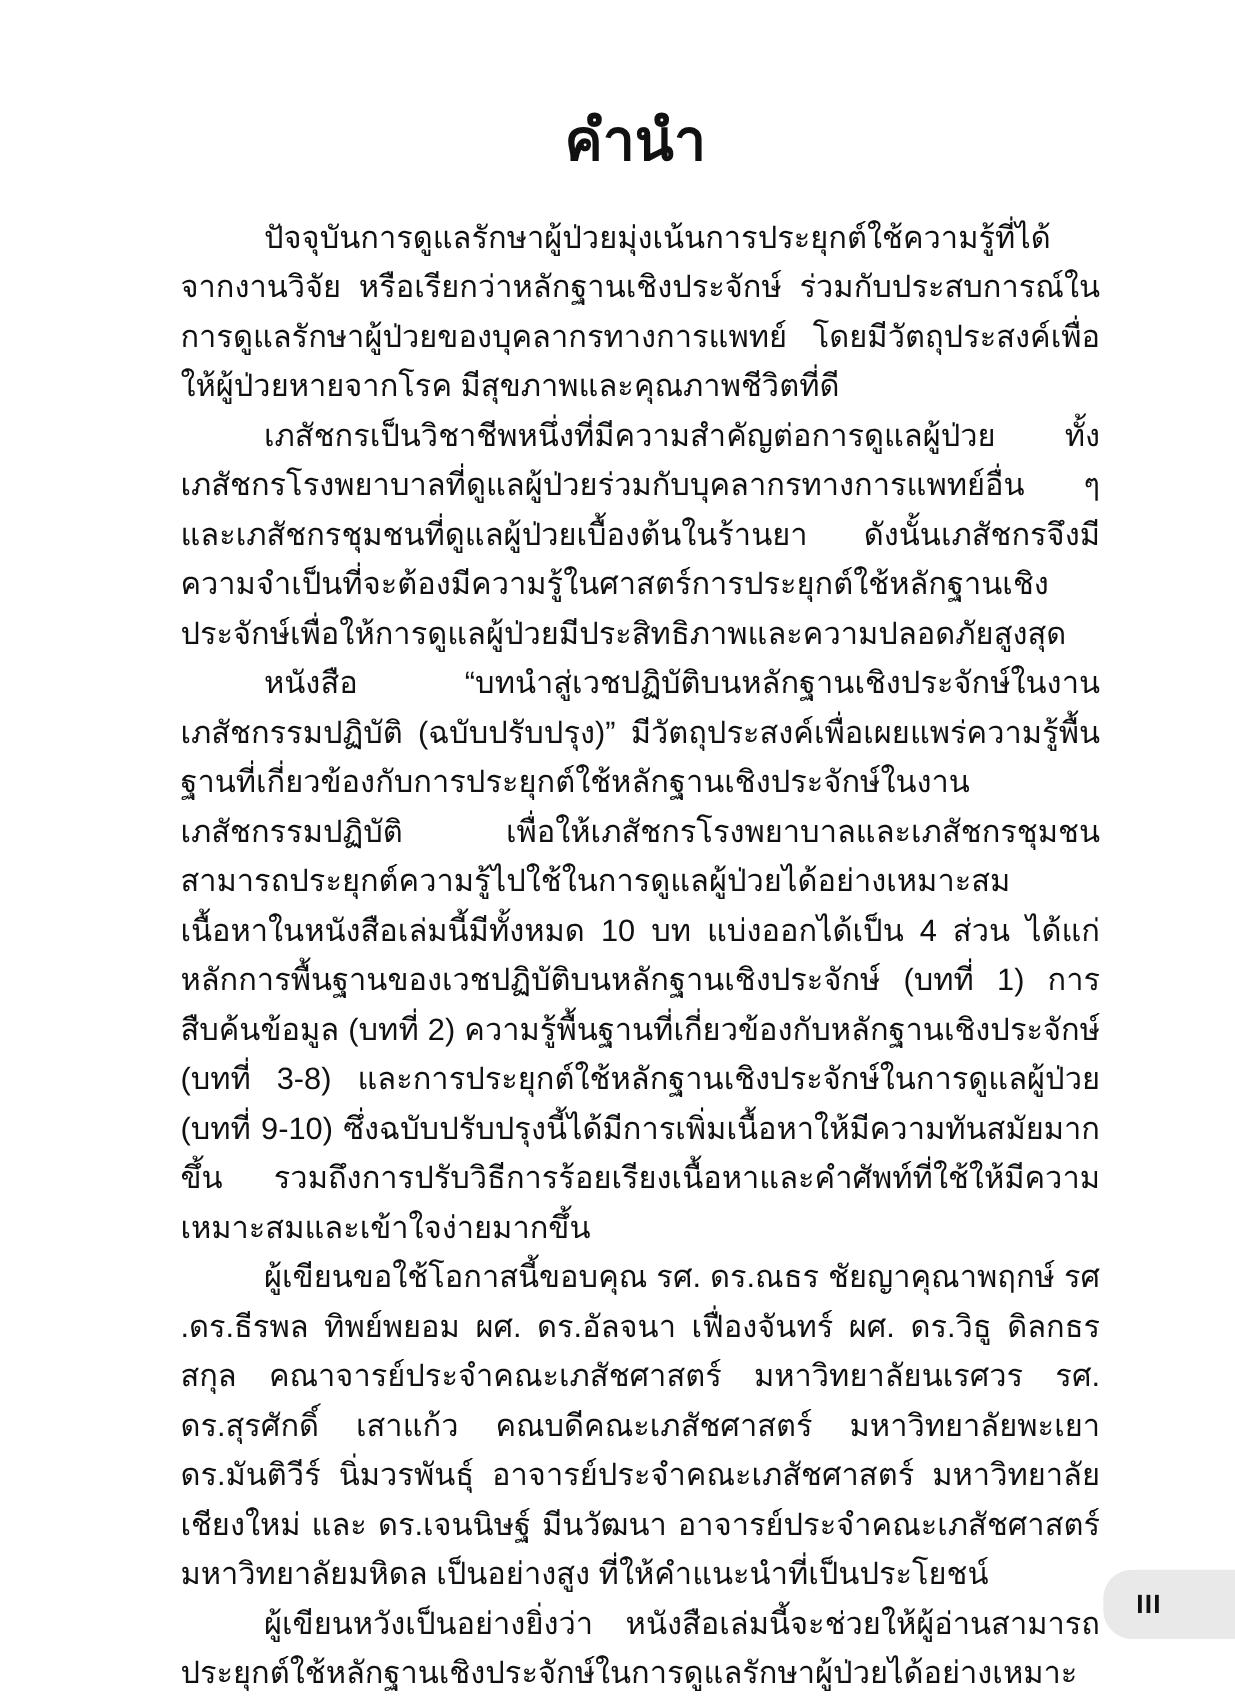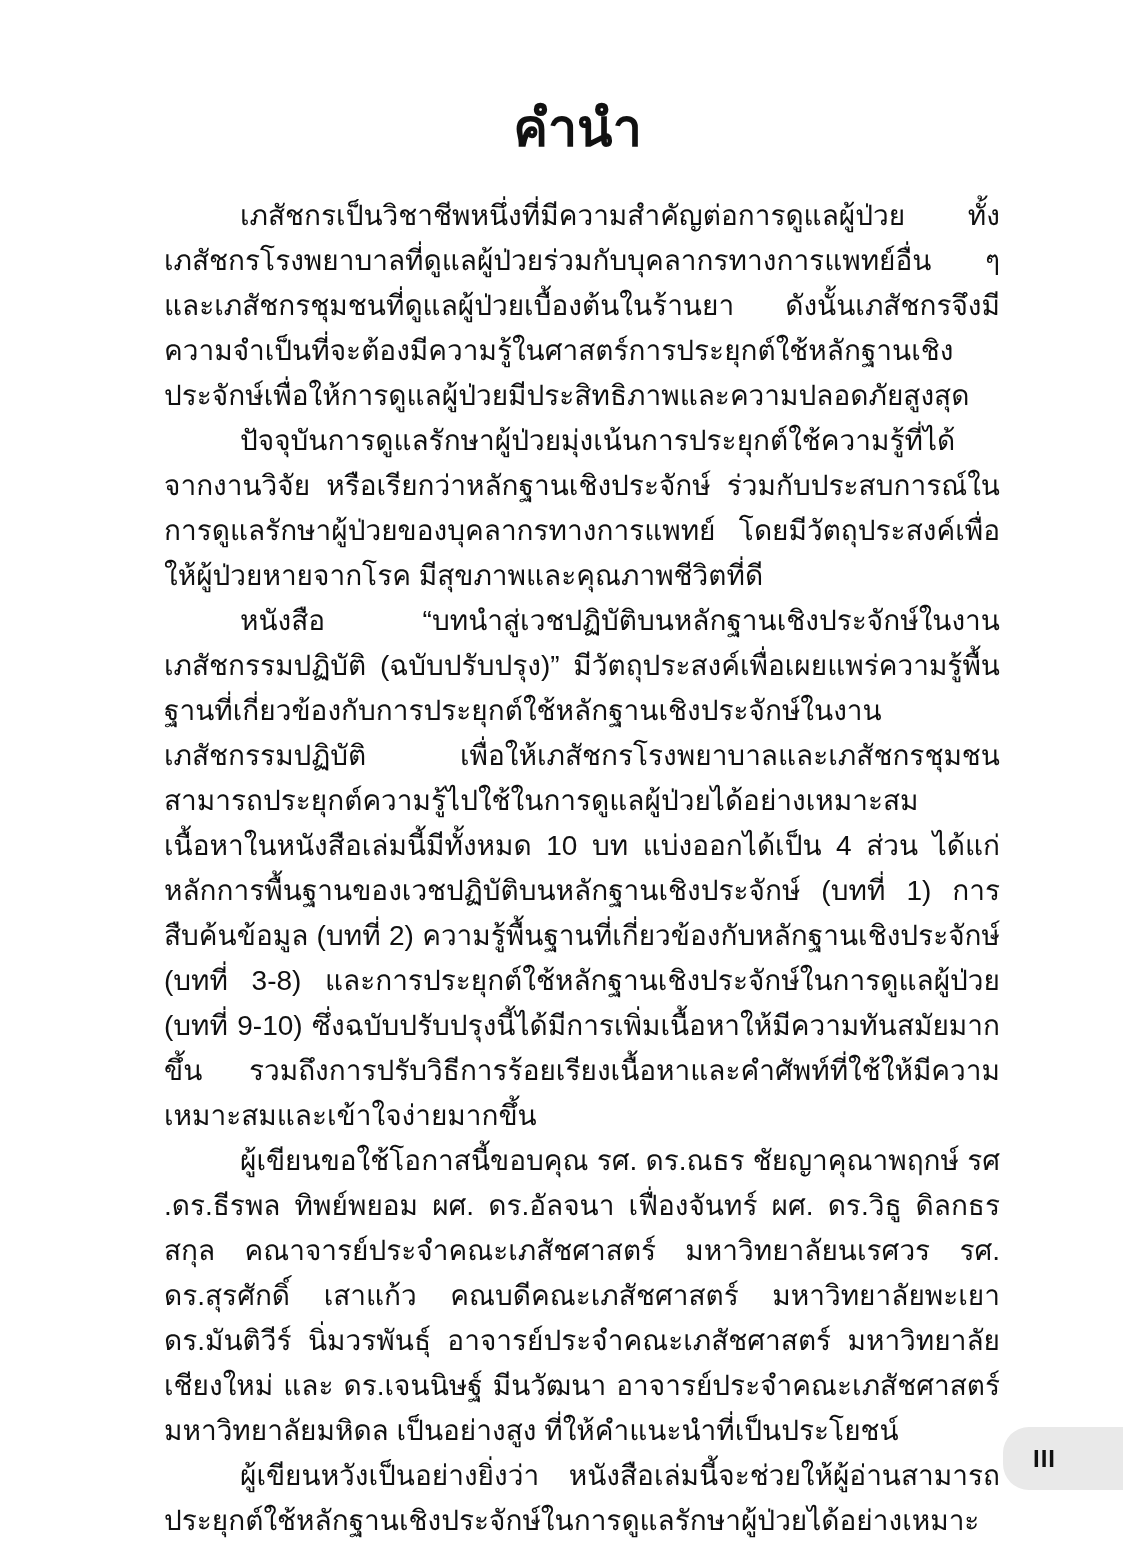--- a/index.html
+++ b/index.html
@@ -65,22 +65,22 @@
   }
 </style>
 </head>
 <body>
 
 <div class="page">
 
   <h1 class="title">คำนำ</h1>
 
   <div class="content">
+    <p class="para">ปัจจุบันการดูแลรักษาผู้ป่วยมุ่งเน้นการประยุกต์ใช้ความรู้ที่ได้จากงานวิจัย หรือเรียกว่าหลักฐานเชิงประจักษ์ ร่วมกับประสบการณ์ในการดูแลรักษาผู้ป่วยของบุคลากรทางการแพทย์ โดยมีวัตถุประสงค์เพื่อให้ผู้ป่วยหายจากโรค มีสุขภาพและคุณภาพชีวิตที่ดี</p>
     <p class="para">เภสัชกรเป็นวิชาชีพหนึ่งที่มีความสำคัญต่อการดูแลผู้ป่วย ทั้งเภสัชกรโรงพยาบาลที่ดูแลผู้ป่วยร่วมกับบุคลากรทางการแพทย์อื่น ๆ และเภสัชกรชุมชนที่ดูแลผู้ป่วยเบื้องต้นในร้านยา ดังนั้นเภสัชกรจึงมีความจำเป็นที่จะต้องมีความรู้ในศาสตร์การประยุกต์ใช้หลักฐานเชิงประจักษ์เพื่อให้การดูแลผู้ป่วยมีประสิทธิภาพและความปลอดภัยสูงสุด</p>
-    <p class="para">ปัจจุบันการดูแลรักษาผู้ป่วยมุ่งเน้นการประยุกต์ใช้ความรู้ที่ได้จากงานวิจัย หรือเรียกว่าหลักฐานเชิงประจักษ์ ร่วมกับประสบการณ์ในการดูแลรักษาผู้ป่วยของบุคลากรทางการแพทย์ โดยมีวัตถุประสงค์เพื่อให้ผู้ป่วยหายจากโรค มีสุขภาพและคุณภาพชีวิตที่ดี</p>
     <p class="para">หนังสือ “บทนำสู่เวชปฏิบัติบนหลักฐานเชิงประจักษ์ในงานเภสัชกรรมปฏิบัติ (ฉบับปรับปรุง)” มีวัตถุประสงค์เพื่อเผยแพร่ความรู้พื้นฐานที่เกี่ยวข้องกับการประยุกต์ใช้หลักฐานเชิงประจักษ์ในงานเภสัชกรรมปฏิบัติ เพื่อให้เภสัชกรโรงพยาบาลและเภสัชกรชุมชนสามารถประยุกต์ความรู้ไปใช้ในการดูแลผู้ป่วยได้อย่างเหมาะสม เนื้อหาในหนังสือเล่มนี้มีทั้งหมด 10 บท แบ่งออกได้เป็น 4 ส่วน ได้แก่ หลักการพื้นฐานของเวชปฏิบัติบนหลักฐานเชิงประจักษ์ (บทที่ 1) การสืบค้นข้อมูล (บทที่ 2) ความรู้พื้นฐานที่เกี่ยวข้องกับหลักฐานเชิงประจักษ์ (บทที่ 3-8) และการประยุกต์ใช้หลักฐานเชิงประจักษ์ในการดูแลผู้ป่วย (บทที่ 9-10) ซึ่งฉบับปรับปรุงนี้ได้มีการเพิ่มเนื้อหาให้มีความทันสมัยมากขึ้น รวมถึงการปรับวิธีการร้อยเรียงเนื้อหาและคำศัพท์ที่ใช้ให้มีความเหมาะสมและเข้าใจง่ายมากขึ้น</p>
     <p class="para">ผู้เขียนขอใช้โอกาสนี้ขอบคุณ รศ. ดร.ณธร ชัยญาคุณาพฤกษ์ รศ .ดร.ธีรพล ทิพย์พยอม ผศ. ดร.อัลจนา เฟื่องจันทร์ ผศ. ดร.วิธู ดิลกธรสกุล คณาจารย์ประจำคณะเภสัชศาสตร์ มหาวิทยาลัยนเรศวร รศ. ดร.สุรศักดิ์ เสาแก้ว คณบดีคณะเภสัชศาสตร์ มหาวิทยาลัยพะเยา ดร.มันติวีร์ นิ่มวรพันธุ์ อาจารย์ประจำคณะเภสัชศาสตร์ มหาวิทยาลัยเชียงใหม่ และ ดร.เจนนิษฐ์ มีนวัฒนา อาจารย์ประจำคณะเภสัชศาสตร์ มหาวิทยาลัยมหิดล เป็นอย่างสูง ที่ให้คำแนะนำที่เป็นประโยชน์</p>
     <p class="para">ผู้เขียนหวังเป็นอย่างยิ่งว่า หนังสือเล่มนี้จะช่วยให้ผู้อ่านสามารถประยุกต์ใช้หลักฐานเชิงประจักษ์ในการดูแลรักษาผู้ป่วยได้อย่างเหมาะสม อันจะนำมาซึ่งสุขภาพและคุณภาพชีวิตที่ดีของประชาชนต่อไป</p>
 
   </div>
 
   <div class="page-badge">
     <span>III</span>
   </div>
 

